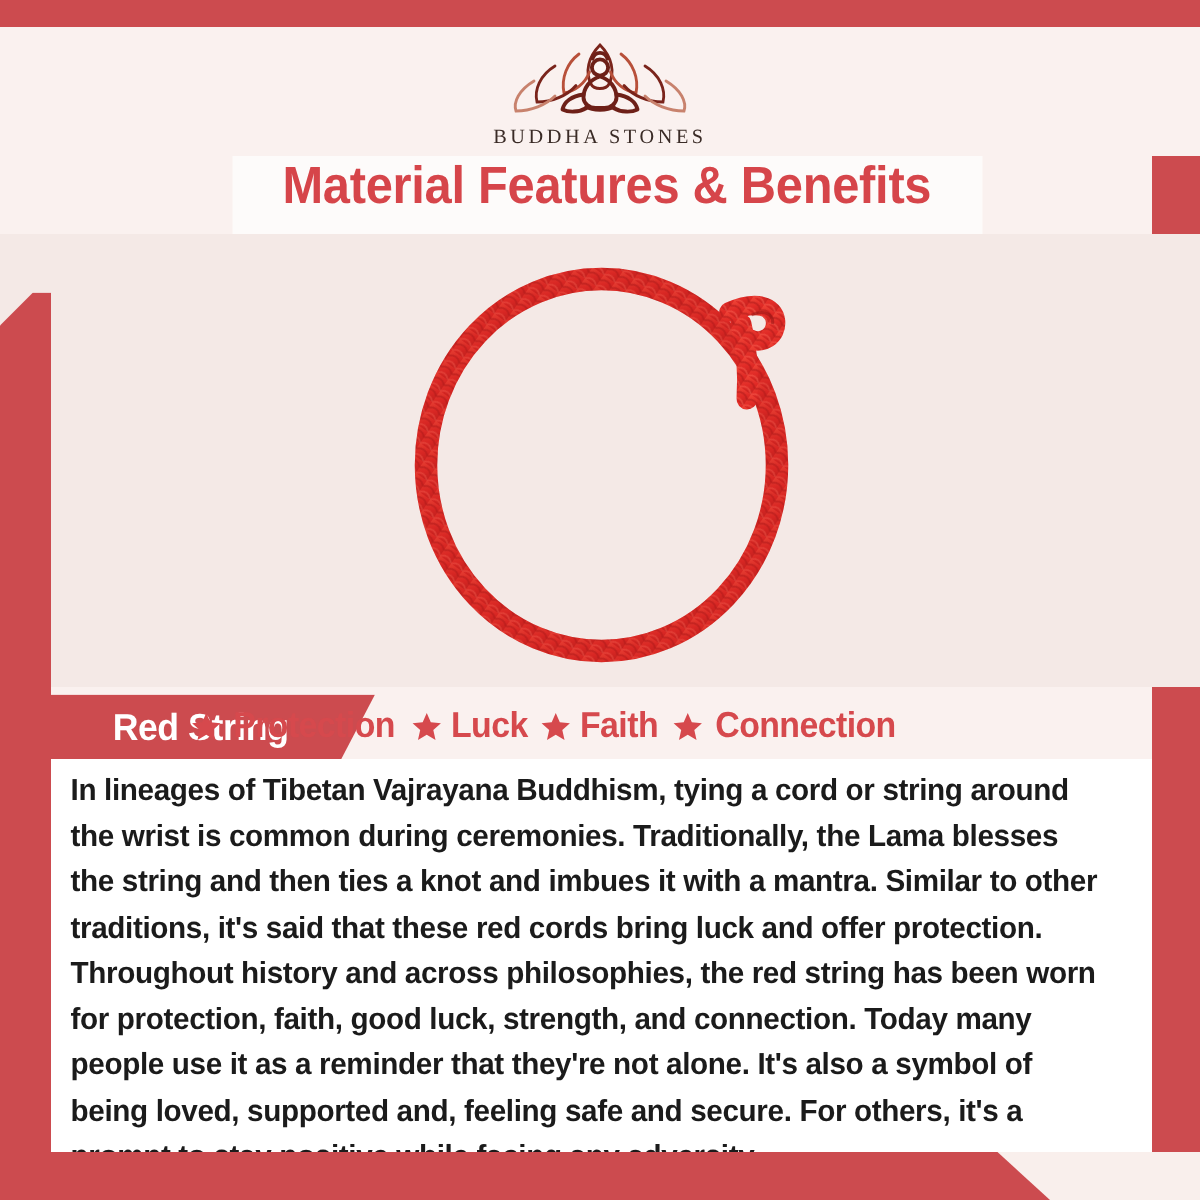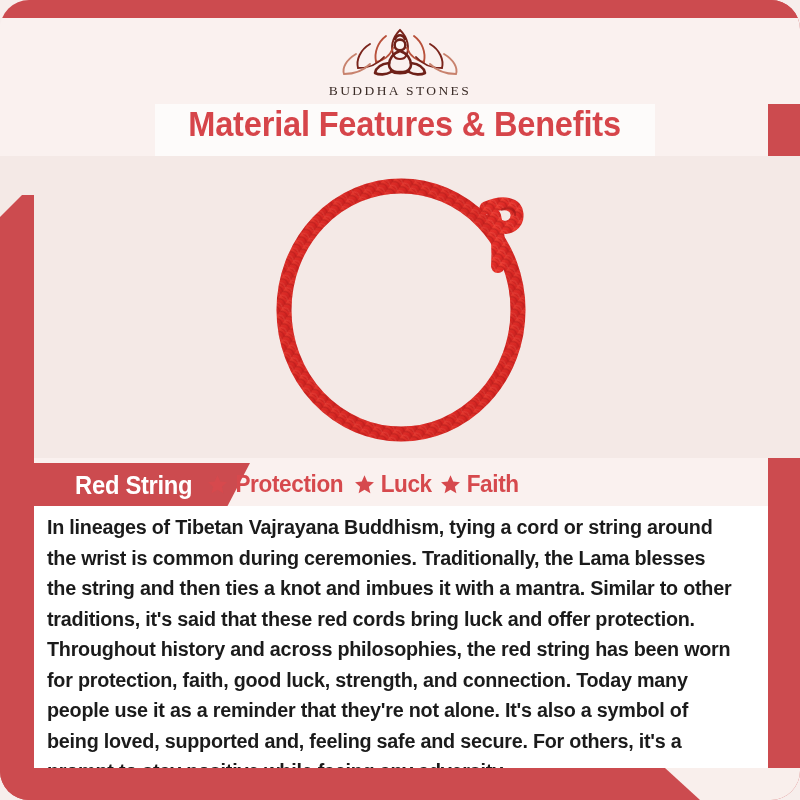--- a/index.html
+++ b/index.html
@@ -12,21 +12,20 @@
     background: #f7eeec;
     font-family: "Liberation Sans", sans-serif;
     overflow: hidden;
   }
   #infographic {
     position: relative;
     width: 800px;
     height: 800px;
     background: #faf1ef;
     overflow: hidden;
-    border-radius: 29px;
   }
 
   
   .frame-top {
     position: absolute;
     left: 0; top: 0;
     width: 800px; height: 18px;
     background: #cc4b4f;
   }
   .frame-right {
@@ -259,20 +258,26 @@
         <polygon points="12,1.5 15.1,8.6 22.8,9.3 17,14.5 18.7,22 12,18 5.3,22 7,14.5 1.2,9.3 8.9,8.6" fill="currentColor"></polygon>
       </svg>
       <span class="keyword-label">Luck</span>
     </div>
     <div class="keyword">
       <svg class="star-icon" viewBox="0 0 24 24">
         <polygon points="12,1.5 15.1,8.6 22.8,9.3 17,14.5 18.7,22 12,18 5.3,22 7,14.5 1.2,9.3 8.9,8.6" fill="currentColor"></polygon>
       </svg>
       <span class="keyword-label">Faith</span>
     </div>
+    <div class="keyword">
+      <svg class="star-icon" viewBox="0 0 24 24">
+        <polygon points="12,1.5 15.1,8.6 22.8,9.3 17,14.5 18.7,22 12,18 5.3,22 7,14.5 1.2,9.3 8.9,8.6" fill="currentColor"></polygon>
+      </svg>
+      <span class="keyword-label">Connection</span>
+    </div>
   </div>
 
   <div class="body-block">
     <p class="body-text">In lineages of Tibetan Vajrayana Buddhism, tying a cord or string around the wrist is common during ceremonies. Traditionally, the Lama blesses the string and then ties a knot and imbues it with a mantra. Similar to other traditions, it's said that these red cords bring luck and offer protection. Throughout history and across philosophies, the red string has been worn for protection, faith, good luck, strength, and connection. Today many people use it as a reminder that they're not alone. It's also a symbol of being loved, supported and, feeling safe and secure. For others, it's a prompt to stay positive while facing any adversity.</p>
   </div>
 
   <div class="frame-left"></div>
   <div class="frame-bottom-tint"></div>
   <div class="frame-bottom"></div>
 

